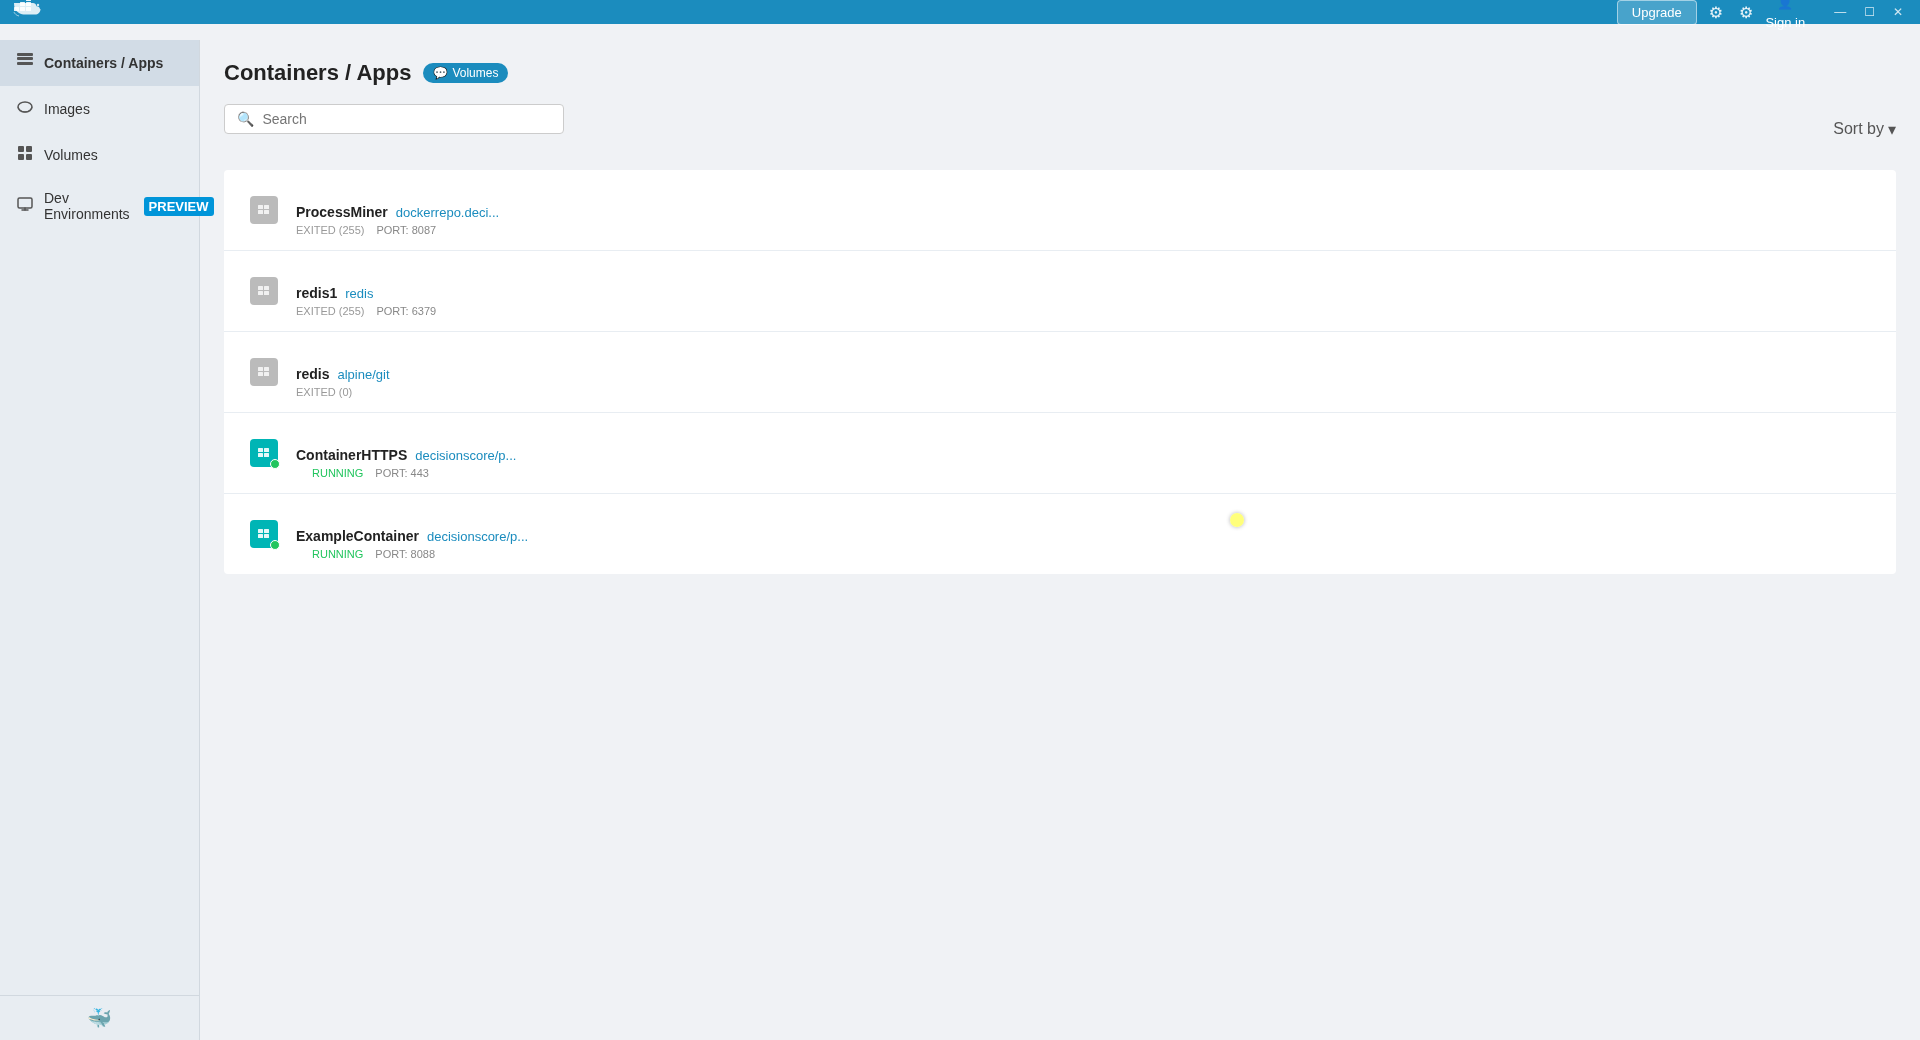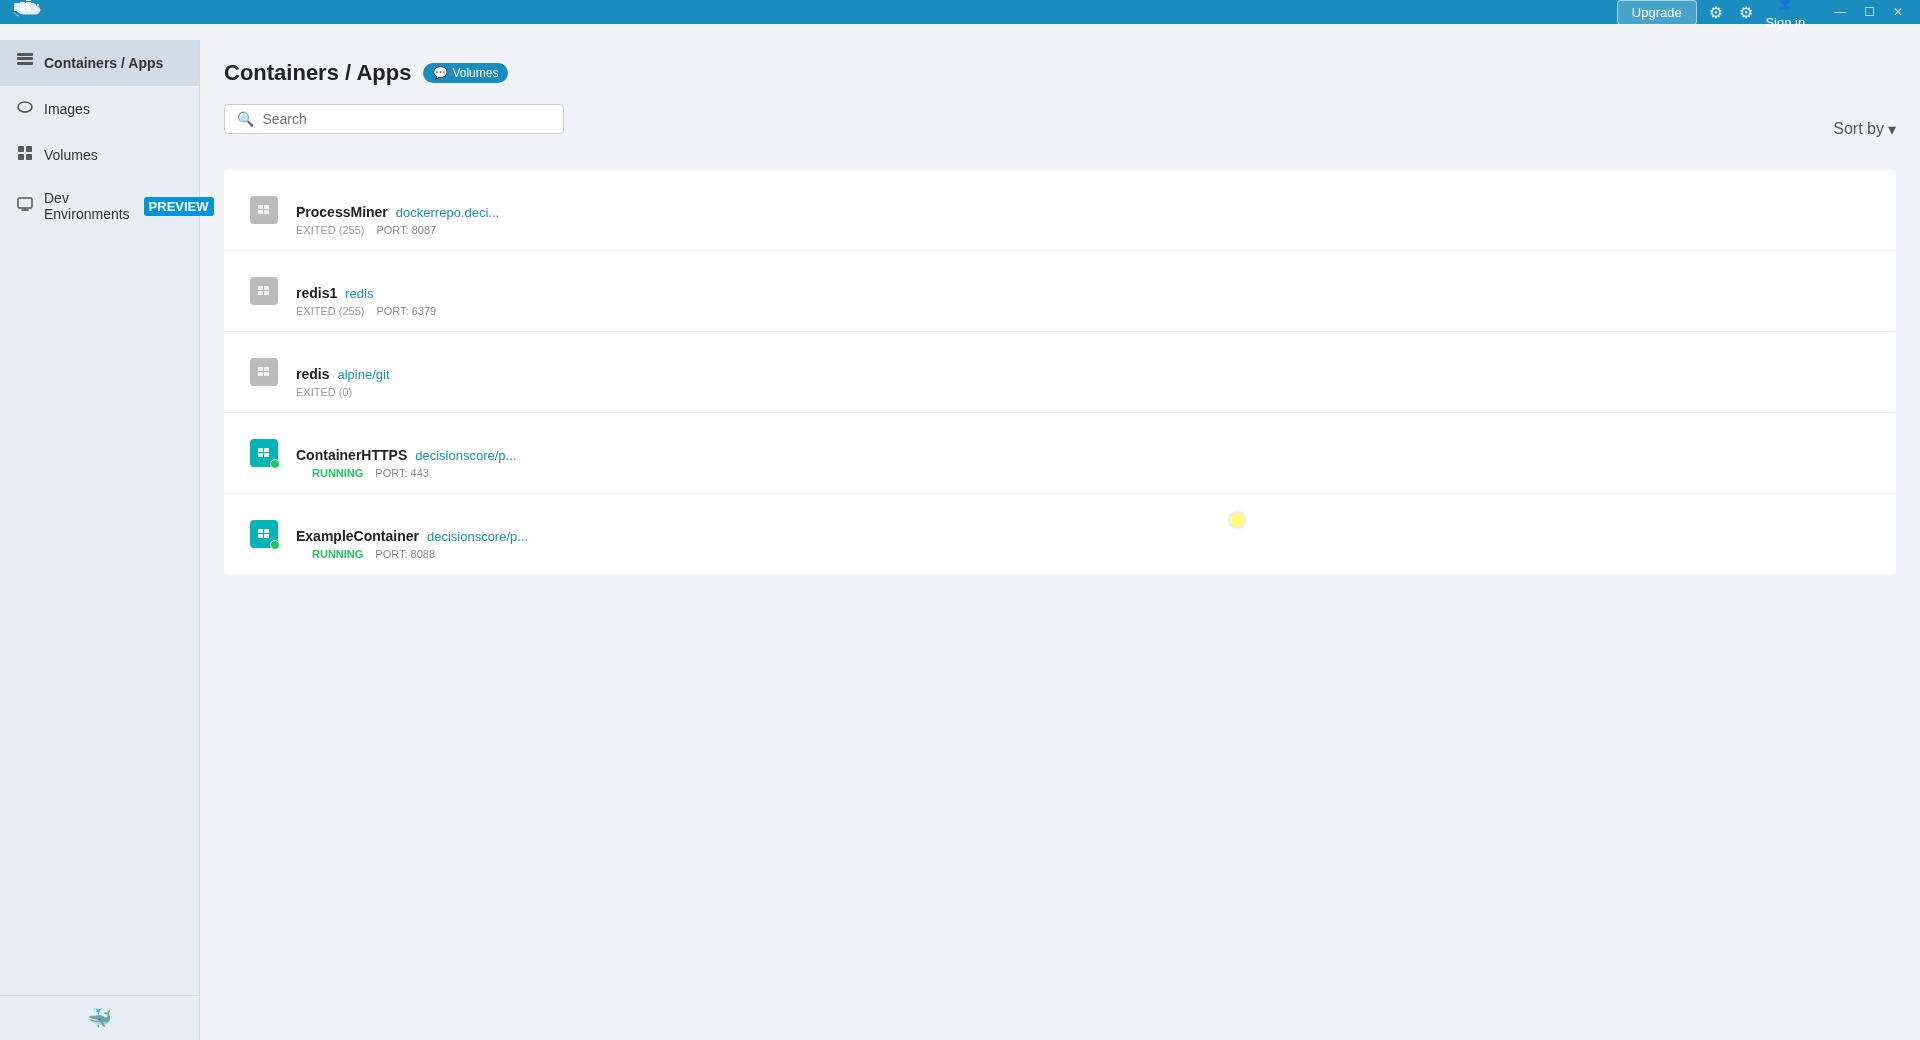--- a/index.html
+++ b/index.html
@@ -110,21 +110,21 @@
       width: 8px; height: 8px;
       background: #22c55e; border-radius: 50%;
       border: 1.5px solid white;
     }
     .container-info { flex: 1; }
     .container-name-row { display: flex; align-items: center; gap: 8px; margin-bottom: 4px; margin-top: 20px; }
     .container-name { font-size: 14px; font-weight: 600; color: #222; }
     .container-image { font-size: 13px; color: #1b8cbe; }
     .container-meta { display: flex; align-items: center; gap: 12px; }
     .meta-status-stopped { font-size: 11px; color: #999; font-weight: 500; text-transform: uppercase; }
-    .meta-status-running { font-size: 11px; color: #22c55e; font-weight: 700; text-transform: uppercase; padding-left: 16px; }
+    .meta-status-running { font-size: 11px; color: #22c55e; font-weight: 400; text-transform: uppercase; padding-left: 16px; }
     .meta-port { font-size: 11px; color: #888; text-transform: uppercase; font-weight: 500; }
     .sort-by { font-size: 16px; color: #555; cursor: pointer; display: flex; align-items: center; gap: 4px; }
 
     
     .cursor {
       position: fixed;
       width: 14px; height: 14px;
       background: rgba(255,255,100,0.85);
       border-radius: 50%;
       pointer-events: none;

